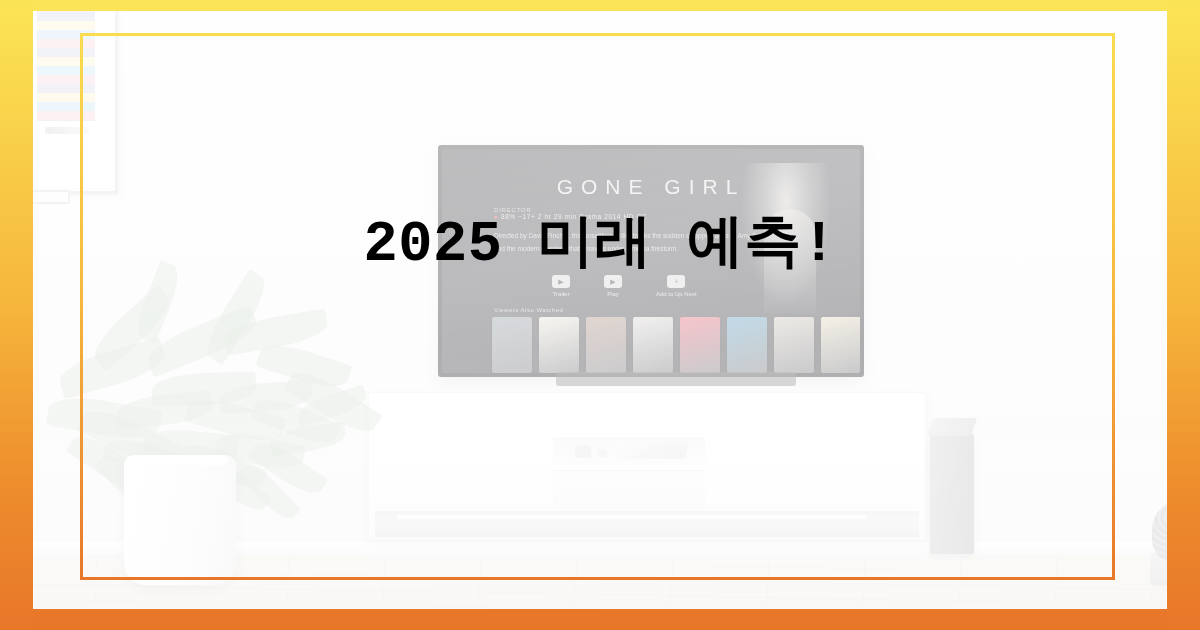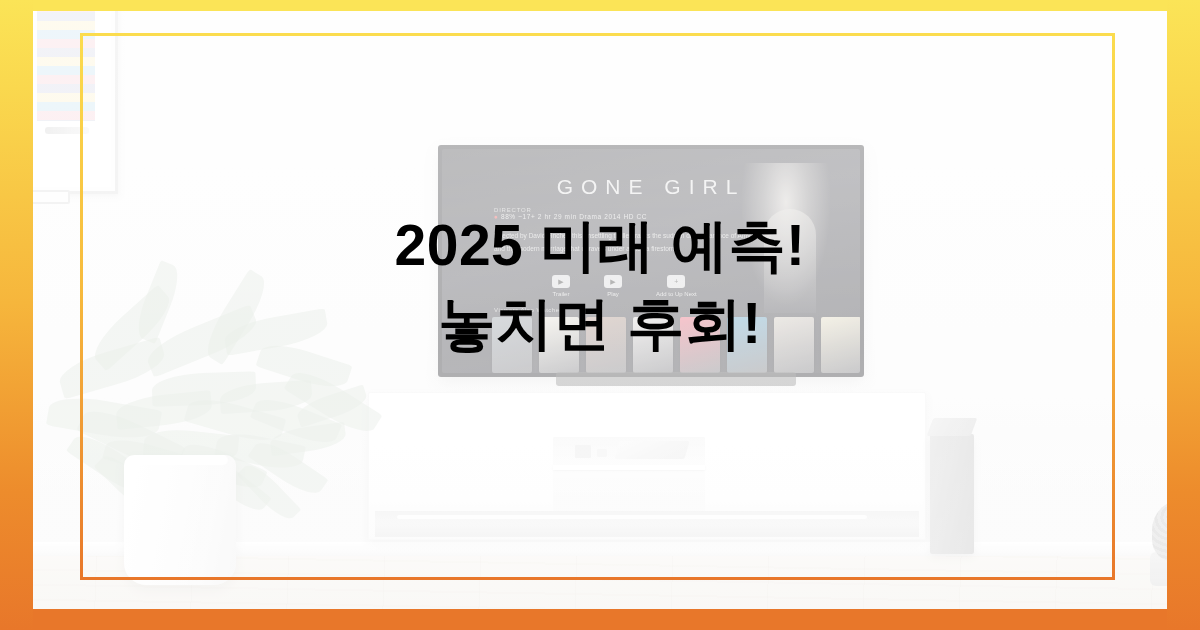--- a/index.html
+++ b/index.html
@@ -247,21 +247,21 @@
   .ib-b{position:absolute;left:0;bottom:0;width:100%;height:3px;background:#e8772a;}
   .ib-l{position:absolute;left:0;top:0;width:3px;height:100%;
     background:linear-gradient(180deg,#fbdc4e 0%,#f7bb3d 46%,#e8772a 100%);}
   .ib-r{position:absolute;right:0;top:0;width:3px;height:100%;
     background:linear-gradient(180deg,#fbdc4e 0%,#f7bb3d 46%,#e8772a 100%);}
 
   
   .title-block{
     position:absolute;left:0;top:206px;width:1200px;
     z-index:50;text-align:center;
-    display:flex;flex-direction:column;align-items:center;
+    display:flex;flex-direction:column;align-items:center;font-family:Liberation Mono, monospace;
   }
   .tline{
     display:block;color:#000000;font-weight:700;
     font-size:57px;line-height:78px;letter-spacing:.5px;
     white-space:nowrap;
   }
 </style>
 </head>
 <body>
 
@@ -384,16 +384,15 @@
 
   <div class="inner-border">
     <div class="ib-t"></div>
     <div class="ib-b"></div>
     <div class="ib-l"></div>
     <div class="ib-r"></div>
   </div>
 
   <div class="title-block">
     <span class="tline">2025 미래 예측!</span>
-    <span class="tline">놓치면 후회!</span>
   </div>
 
 </div>
 
 </body></html>

